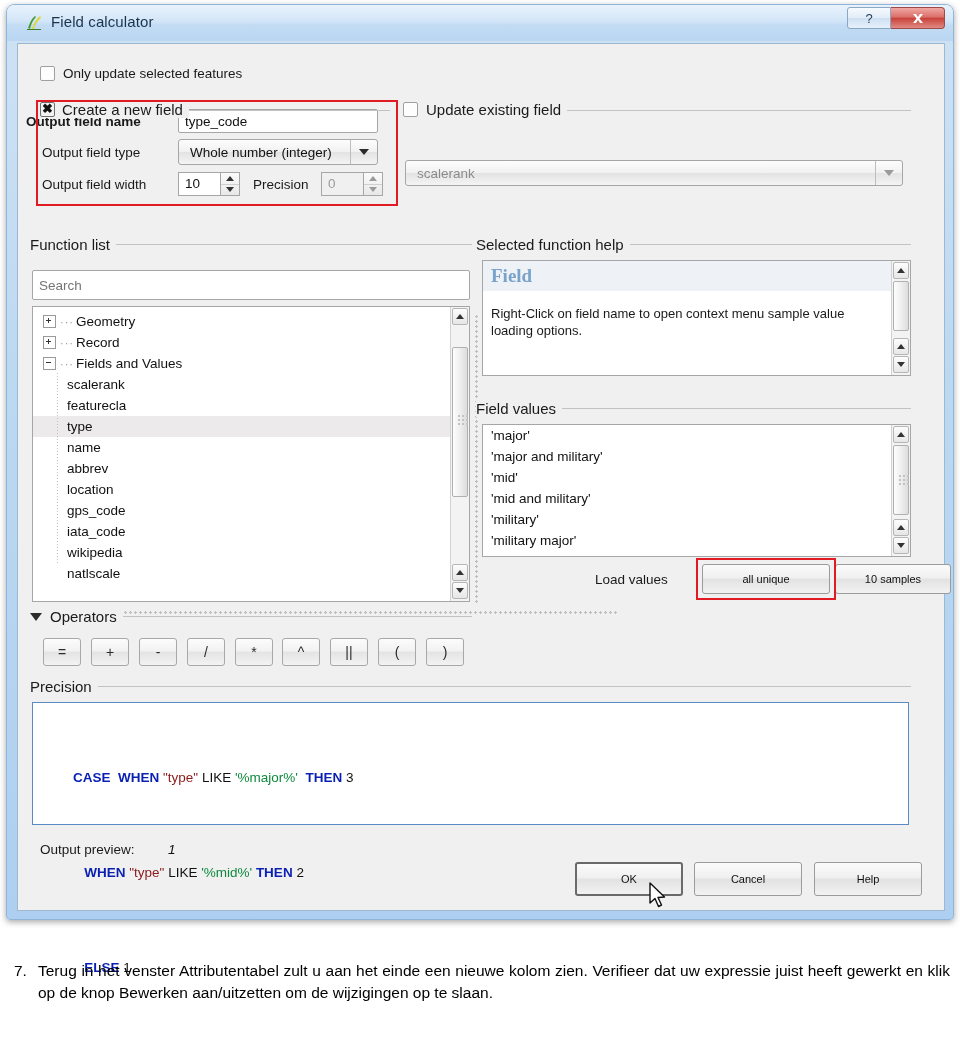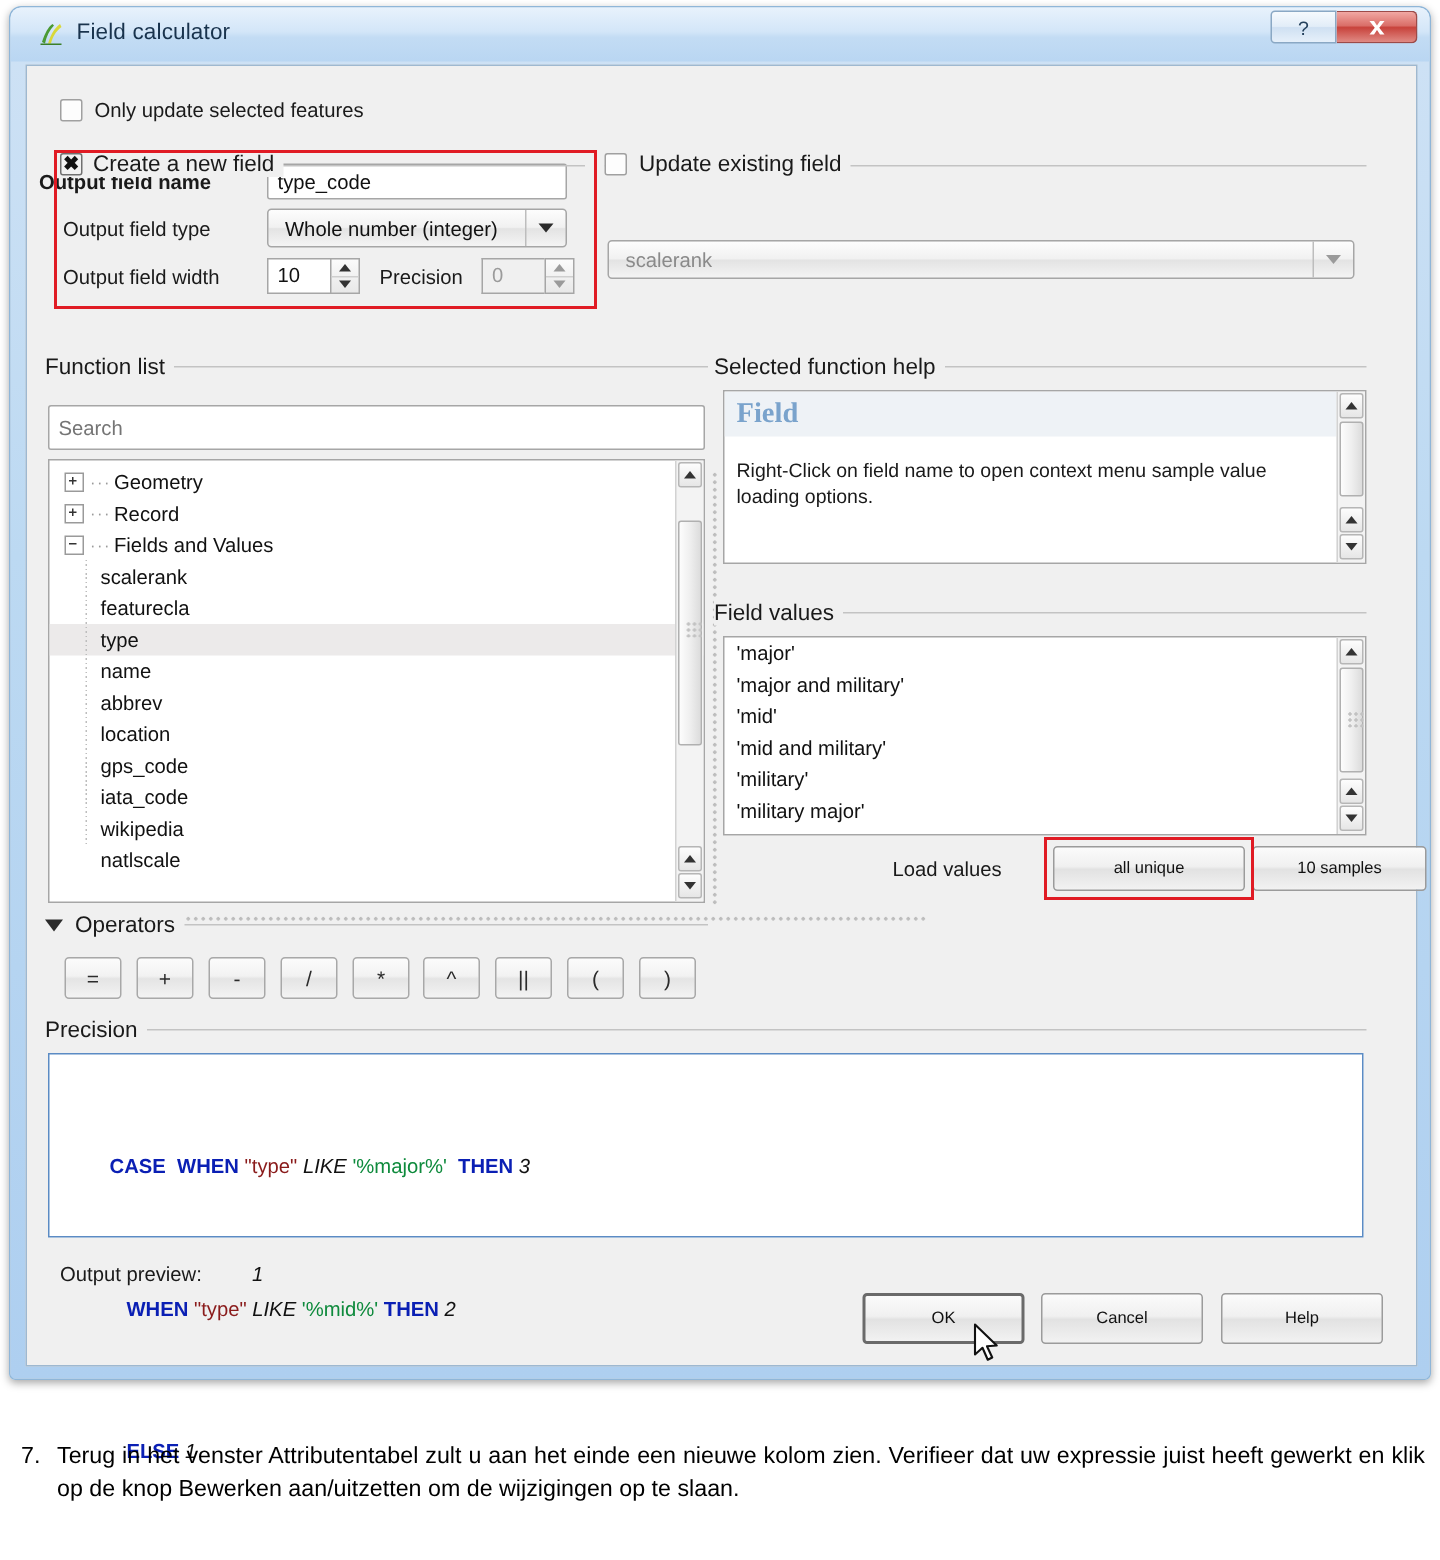--- a/index.html
+++ b/index.html
@@ -185,21 +185,21 @@
 
   
   .expr{
     position:absolute;background:#ffffff;border:1px solid #5b8bc4;box-sizing:border-box;
     font-family:"Liberation Sans",sans-serif;font-size:13.5px;padding:8px 10px;
     line-height:19px;white-space:pre;
   }
   .kw{color:#0a1fb4;font-weight:bold;}
   .fld{color:#8a1b1b;}
   .str{color:#0e8a3c;}
-  .pl{color:#111;font-style:italic;}
+  .pl{color:#111;}
 
   
   .splitdots{
     position:absolute;
     background-image:radial-gradient(#bdbdbd 1px, transparent 1.2px);
     background-size:5px 5px;
   }
 
   
   .cursor{position:absolute;z-index:40;pointer-events:none;}

